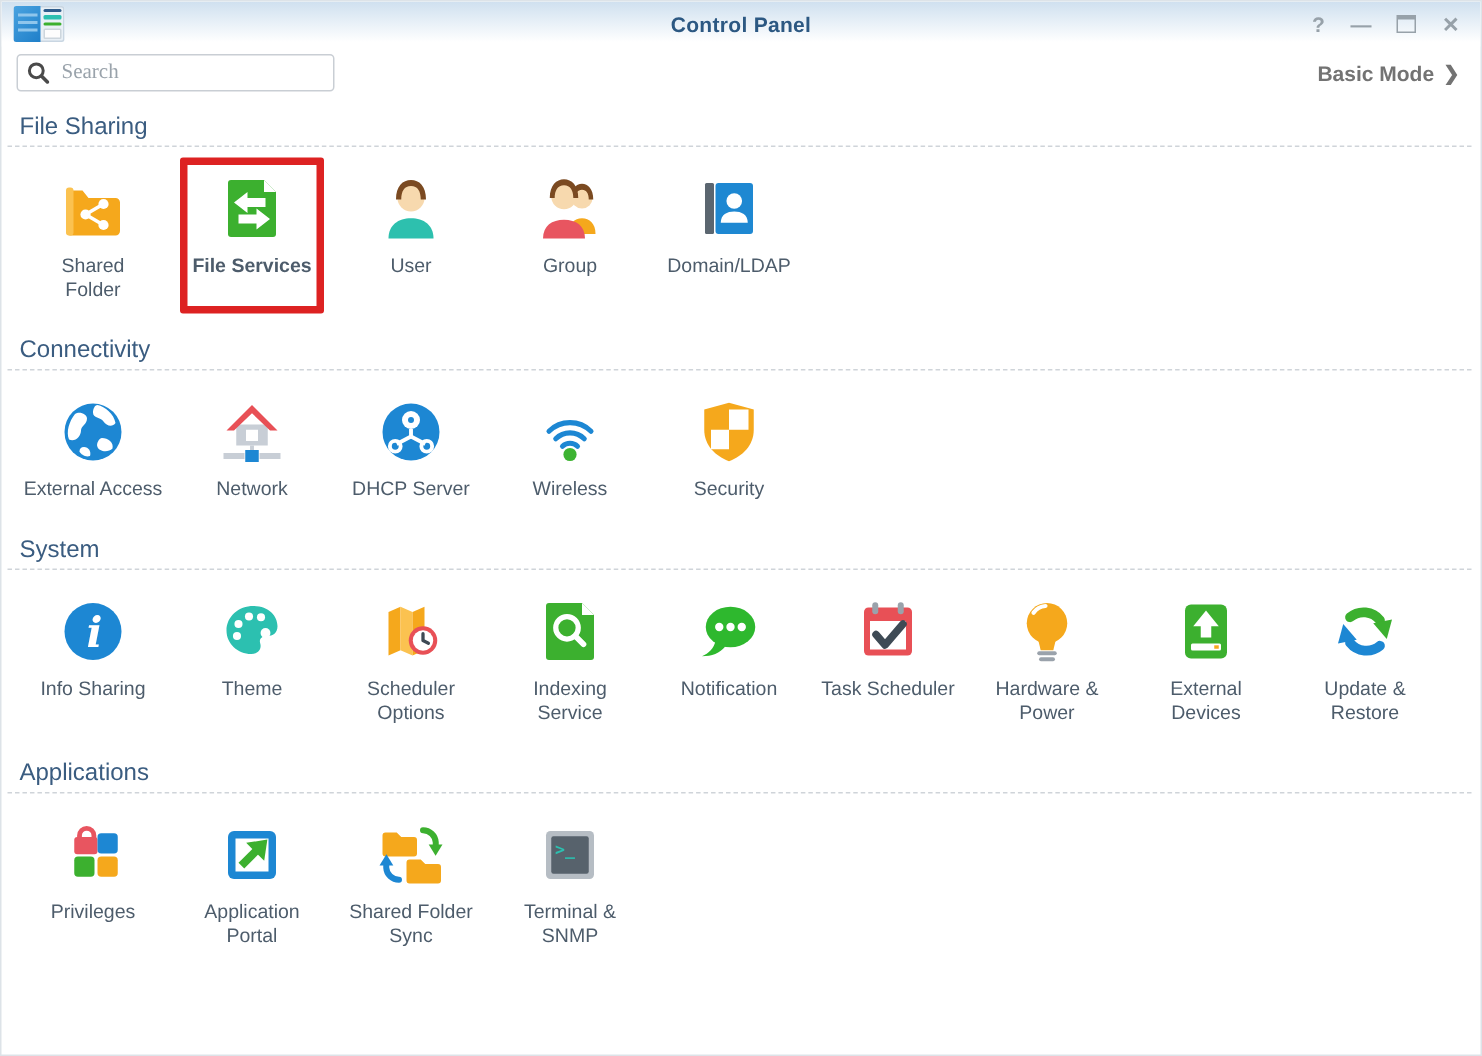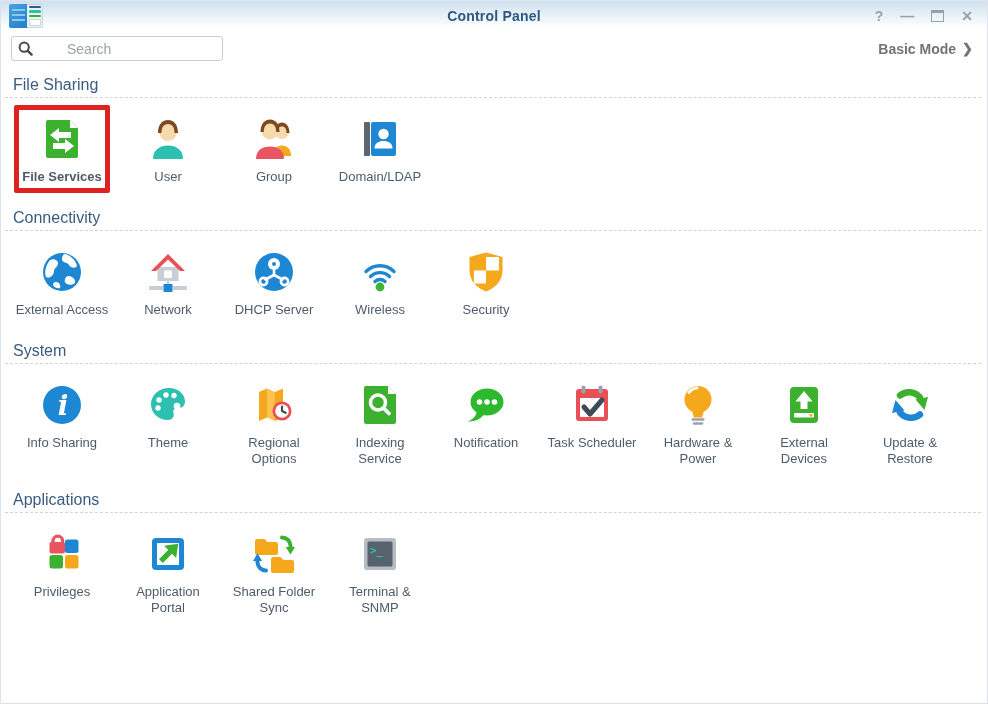--- a/index.html
+++ b/index.html
@@ -28,22 +28,21 @@
   .wc-max{width:11px;height:8px;border:1px solid #97a1a9;border-top:3px solid #97a1a9;display:inline-block;}
   
   .toolbar{display:flex;align-items:center;padding:5px 14px 2px 10px;}
   .searchbox{
     width:212px;height:25px;border:1px solid #c9ced4;border-radius:3px;background:#fff;
     display:flex;align-items:center;padding:0 6px;box-sizing:border-box;
   }
   .searchbox svg{flex:0 0 auto;margin-right:6px;}
   .searchbox input{
     border:none;outline:none;flex:1;font-size:14px;color:#333;background:transparent;
-    font-family:Liberation Sans, sans-serif;
-    margin-left:26px;
+    font-family:Liberation Serif, serif;
   }
   .searchbox input::placeholder{color:#9aa3ab;}
   .basicmode{margin-left:auto;color:#737373;font-weight:bold;font-size:14px;cursor:pointer;display:flex;align-items:center;gap:6px;}
   .basicmode .chev{font-size:13px;font-weight:bold;}
   
   .section{margin:12px 0 2px 0;}
   .sec-head{
     margin:9px 12px 3px 12px;color:#3a5c80;font-size:16px;line-height:19px;
   }
   .sec-rule{border-bottom:1px dashed #cfd4d9;margin:2px 6px 0 4px;height:0;}
@@ -95,20 +94,35 @@
     <span>Basic Mode</span>
     <span class="chev">❯</span>
   </div>
 </div>
 
 <div class="section">
   <div class="sec-head">File Sharing</div>
   <div class="sec-rule"></div>
   <div class="grid">
 
+    <div class="cell">
+        <div class="cellwrap">
+      <svg class="icon48" viewBox="0 0 48 48">
+        <path d="M6 12 h11 l4 5 h18 a3 3 0 0 1 3 3 v19 a3 3 0 0 1 -3 3 H9 a3 3 0 0 1 -3 -3 z" fill="#f5a81c"></path>
+        <rect x="6" y="10" width="5" height="32" rx="2" fill="#fbc250"></rect>
+        <circle cx="19" cy="28" r="3.4" fill="#fff"></circle>
+            <circle cx="31" cy="21" r="3.4" fill="#fff"></circle>
+            <circle cx="31" cy="35" r="3.4" fill="#fff"></circle>
+        <line x1="19" y1="28" x2="31" y2="21" stroke="#fff" stroke-width="2.4"></line>
+        <line x1="19" y1="28" x2="31" y2="35" stroke="#fff" stroke-width="2.4"></line>
+      </svg>
+      <span class="ilabel">Shared
+Folder</span>
+    </div>
+      </div>
 
     <div class="cell highlighted">
         <div class="cellwrap">
       <svg class="icon48" viewBox="0 0 48 48">
         <path d="M10 5 h22 l8 8 v28 a2 2 0 0 1 -2 2 H10 a2 2 0 0 1 -2 -2 V7 a2 2 0 0 1 2 -2 z" fill="#3cb02f"></path>
         <path d="M32 5 l8 8 h-8 z" fill="#ffffff"></path>
         <polygon points="12,20 21,13 21,17 33,17 33,23 21,23 21,27" fill="#fff"></polygon>
         <polygon points="36,31 27,24 27,28 15,28 15,34 27,34 27,38" fill="#fff"></polygon>
       </svg>
       <span class="ilabel">File Services</span>
@@ -270,21 +284,21 @@
     <div class="cell">
         <div class="cellwrap">
       <svg class="icon48" viewBox="0 0 48 48">
         <path d="M9 11 l8 -3.5 v29 l-8 3.5 z" fill="#f5a81c"></path>
         <path d="M17 7.5 l8 3.5 v29 l-8 -3.5 z" fill="#fbc250"></path>
         <path d="M25 11 l8 -3.5 v29 l-8 3.5 z" fill="#f5a81c"></path>
         <circle cx="32" cy="30" r="9.5" fill="#e85056"></circle>
         <circle cx="32" cy="30" r="6.8" fill="#fff"></circle>
         <path d="M32 30 l0 -4.5 M32 30 l3.6 1.8" stroke="#3e4a55" stroke-width="2.2" stroke-linecap="round" fill="none"></path>
       </svg>
-      <span class="ilabel">Regional
+      <span class="ilabel">Scheduler
 Options</span>
     </div>
       </div>
 
     <div class="cell">
         <div class="cellwrap">
       <svg class="icon48" viewBox="0 0 48 48">
         <path d="M10 5 h22 l8 8 v28 a2 2 0 0 1 -2 2 H10 a2 2 0 0 1 -2 -2 V7 a2 2 0 0 1 2 -2 z" fill="#3cb02f"></path>
         <path d="M32 5 l8 8 h-8 z" fill="#ffffff"></path>
         <circle cx="22" cy="21.5" r="7.5" fill="none" stroke="#fff" stroke-width="3.5"></circle>

